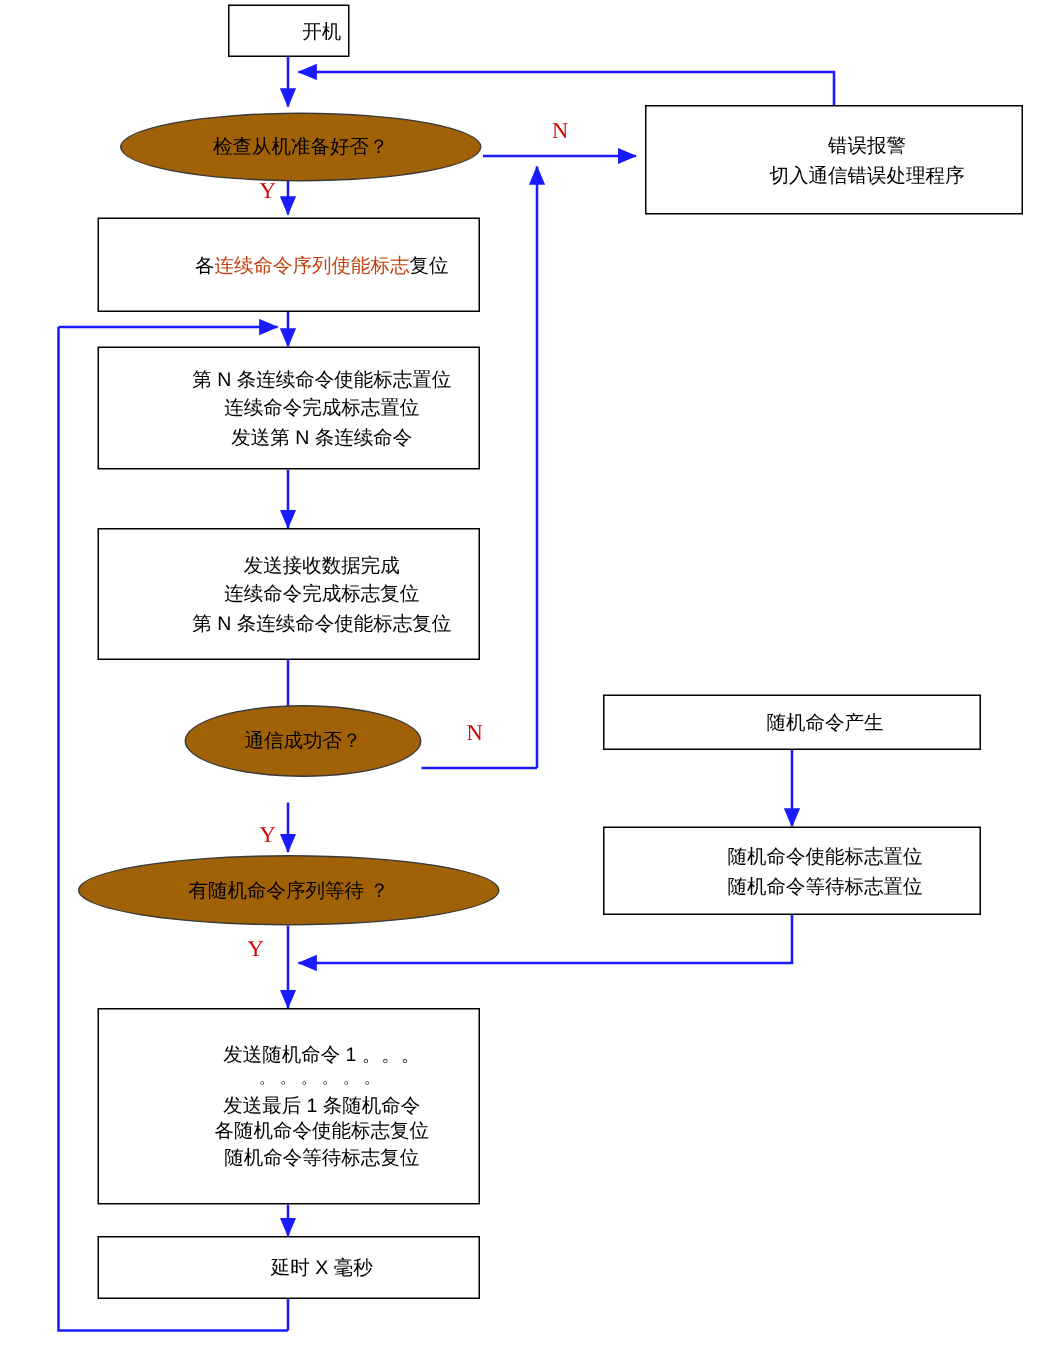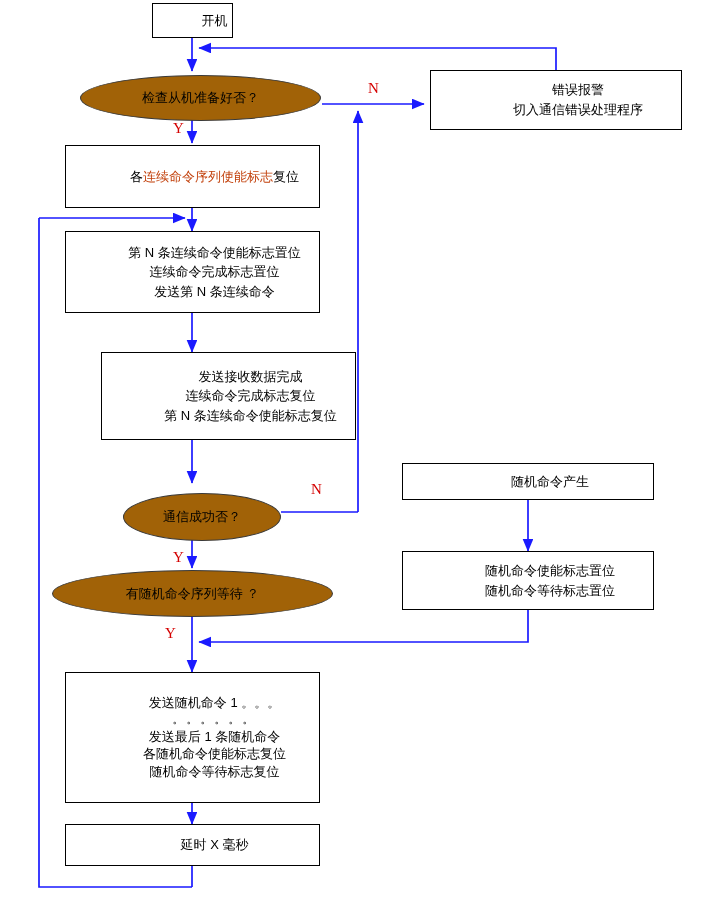--- a/index.html
+++ b/index.html
@@ -115,42 +115,42 @@
   </svg>
 
   <div class="node box" style="left:152px; top:3px; width:81px; height:35px;">
     <span class="line">开机</span>
   </div>
 
   <div class="node ellipse" style="left:80px; top:75px; width:241px; height:46px;">
     <span class="line">检查从机准备好否？</span>
   </div>
 
-  <div class="node box" style="left:430px; top:70px; width:252px; height:60px;text-align:right;">
+  <div class="node box" style="left:430px; top:70px; width:252px; height:73px;text-align:right;">
     <span class="line">错误报警</span>
     <span class="line">切入通信错误处理程序</span>
   </div>
 
   <div class="node box" style="left:65px; top:145px; width:255px; height:63px;">
     <span class="line"><span>各</span><span class="blue-text">连续命令序列使能标志</span><span>复位</span></span>
   </div>
 
   <div class="node box" style="left:65px; top:231px; width:255px; height:82px;">
     <span class="line">第 N 条连续命令使能标志置位</span>
     <span class="line">连续命令完成标志置位</span>
     <span class="line">发送第 N 条连续命令</span>
   </div>
 
-  <div class="node box" style="left:65px; top:352px; width:255px; height:88px;margin-left:36px;">
+  <div class="node box" style="left:65px; top:352px; width:255px; height:88px;">
     <span class="line">发送接收数据完成</span>
     <span class="line">连续命令完成标志复位</span>
     <span class="line">第 N 条连续命令使能标志复位</span>
   </div>
 
-  <div class="node ellipse" style="left:123px; top:493px; width:158px; height:48px;align-items:center;">
+  <div class="node ellipse" style="left:123px; top:470px; width:158px; height:48px;align-items:center;">
     <span class="line">通信成功否？</span>
   </div>
 
   <div class="node ellipse" style="left:52px; top:570px; width:281px; height:47px;">
     <span class="line">有随机命令序列等待 ？</span>
   </div>
 
   <div class="node box" style="left:402px; top:463px; width:252px; height:37px;">
     <span class="line">随机命令产生</span>
   </div>

